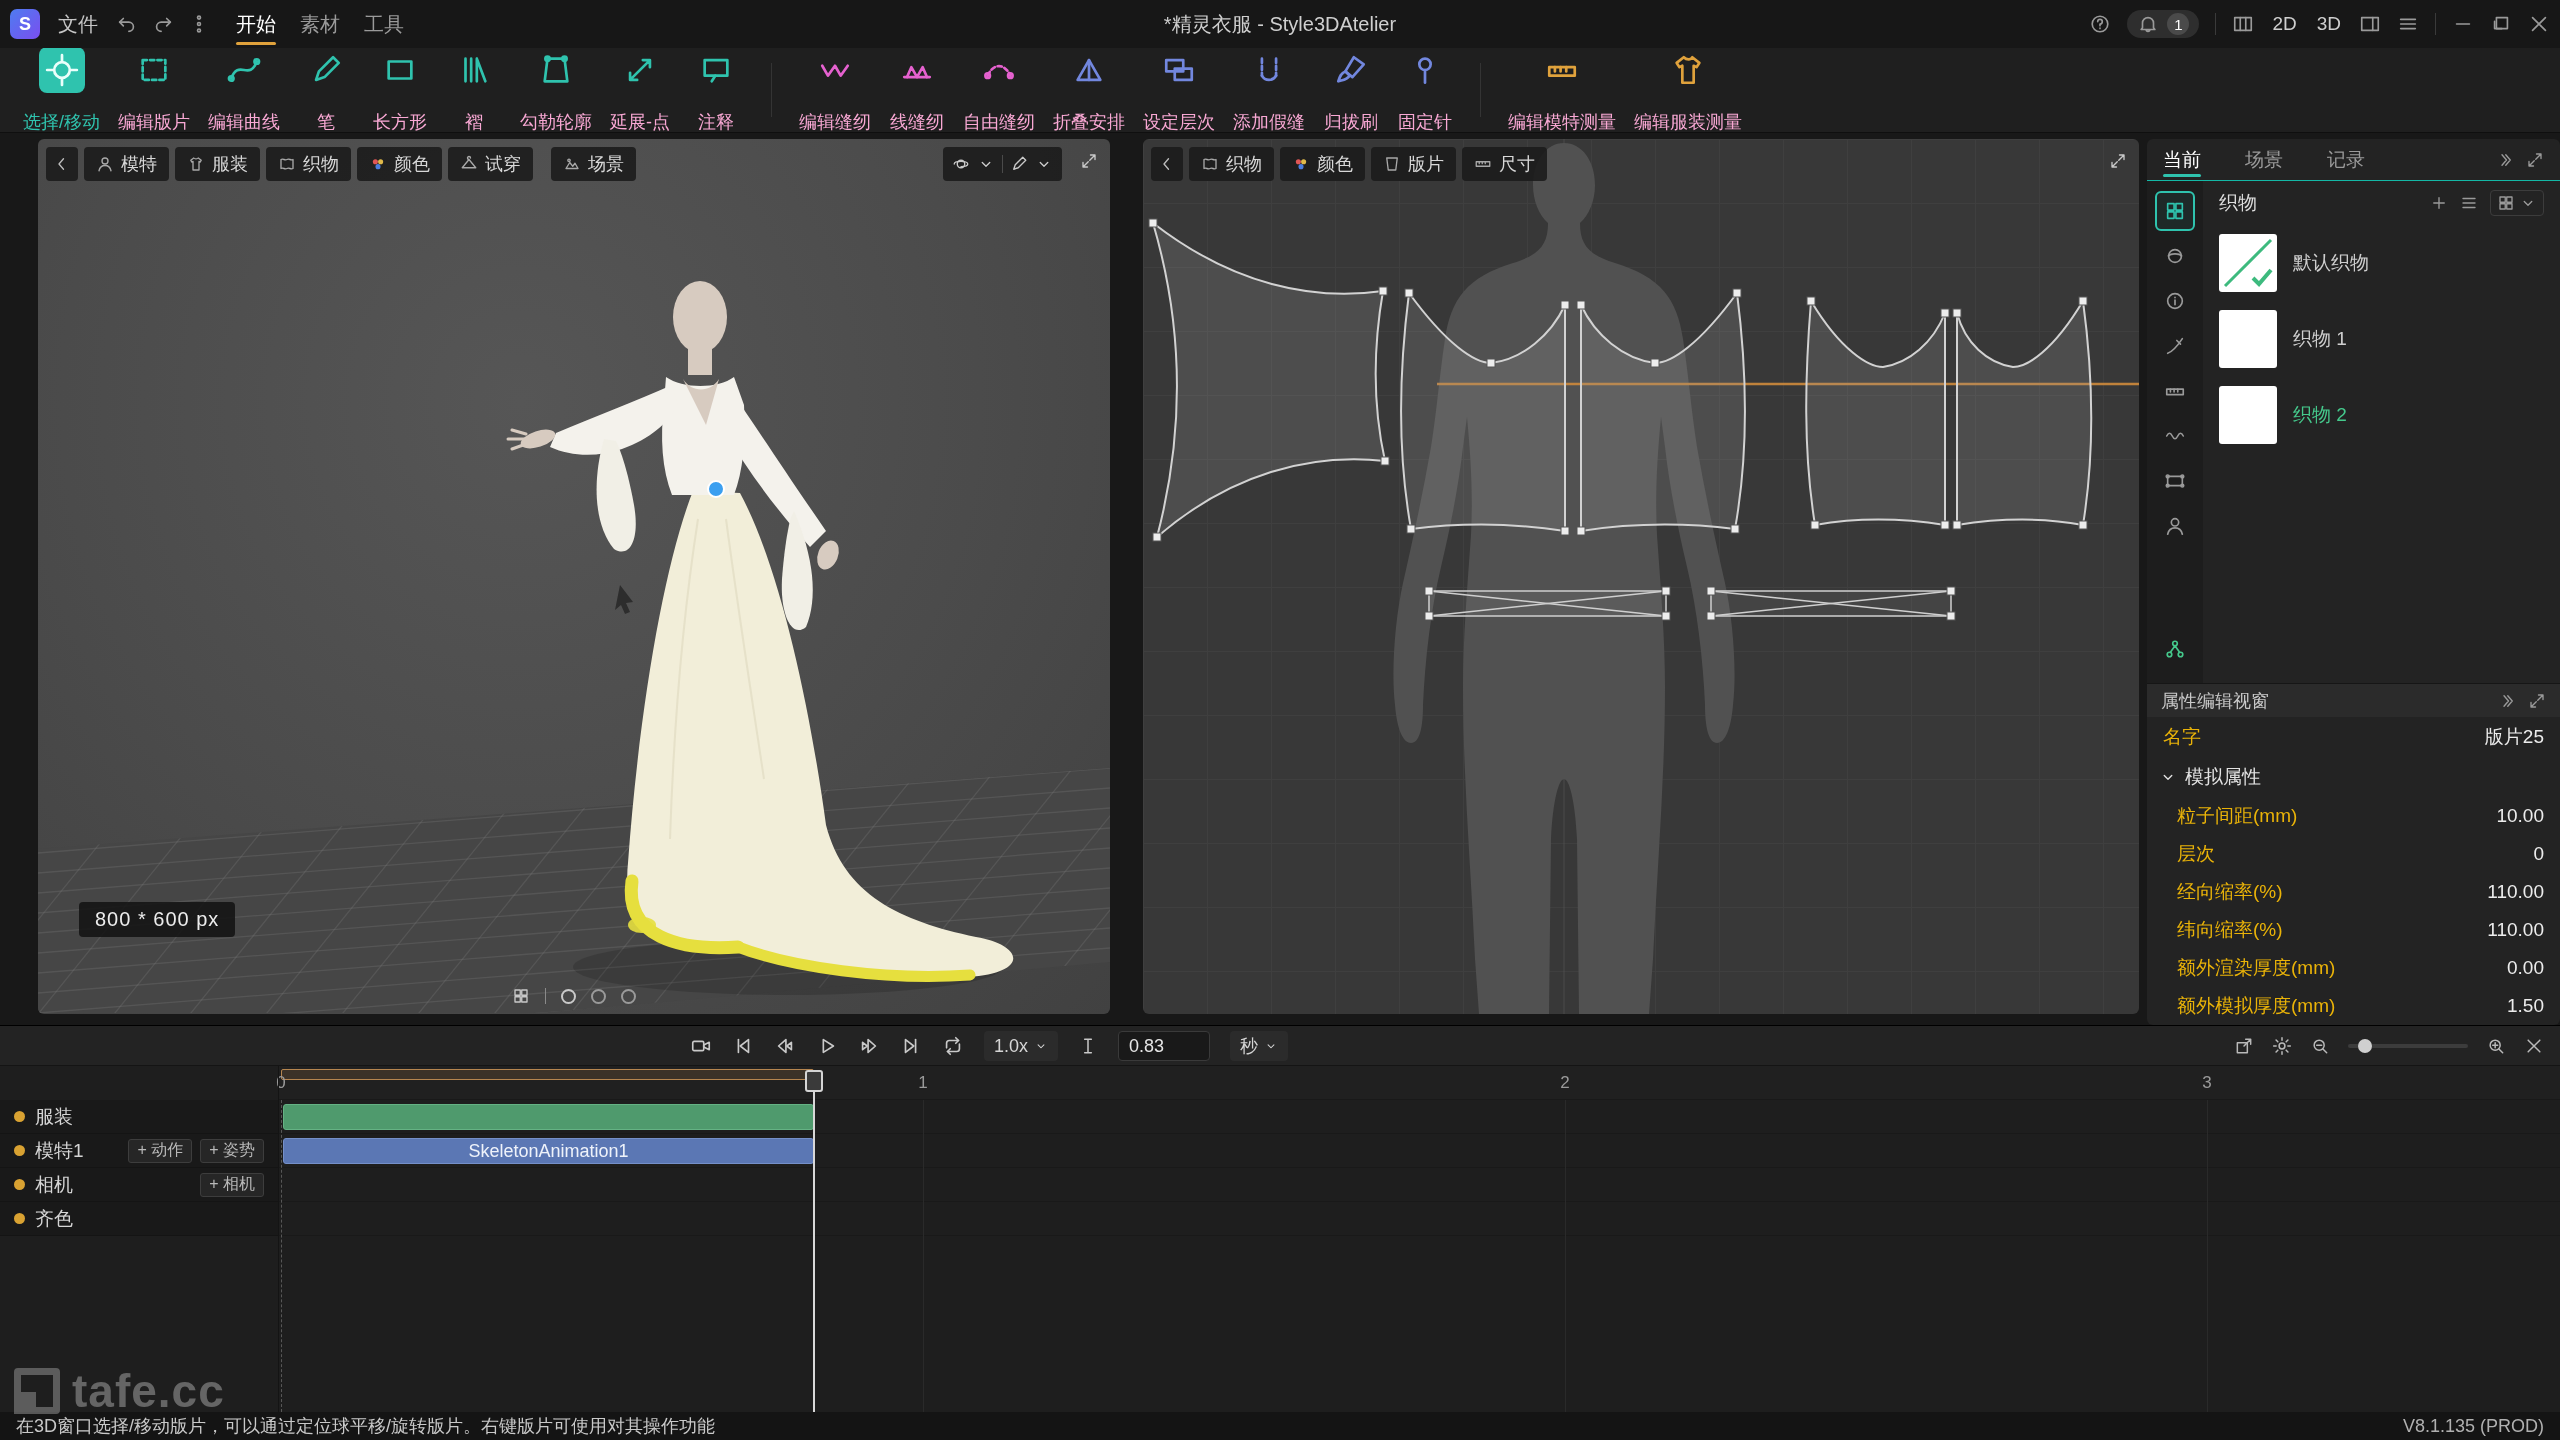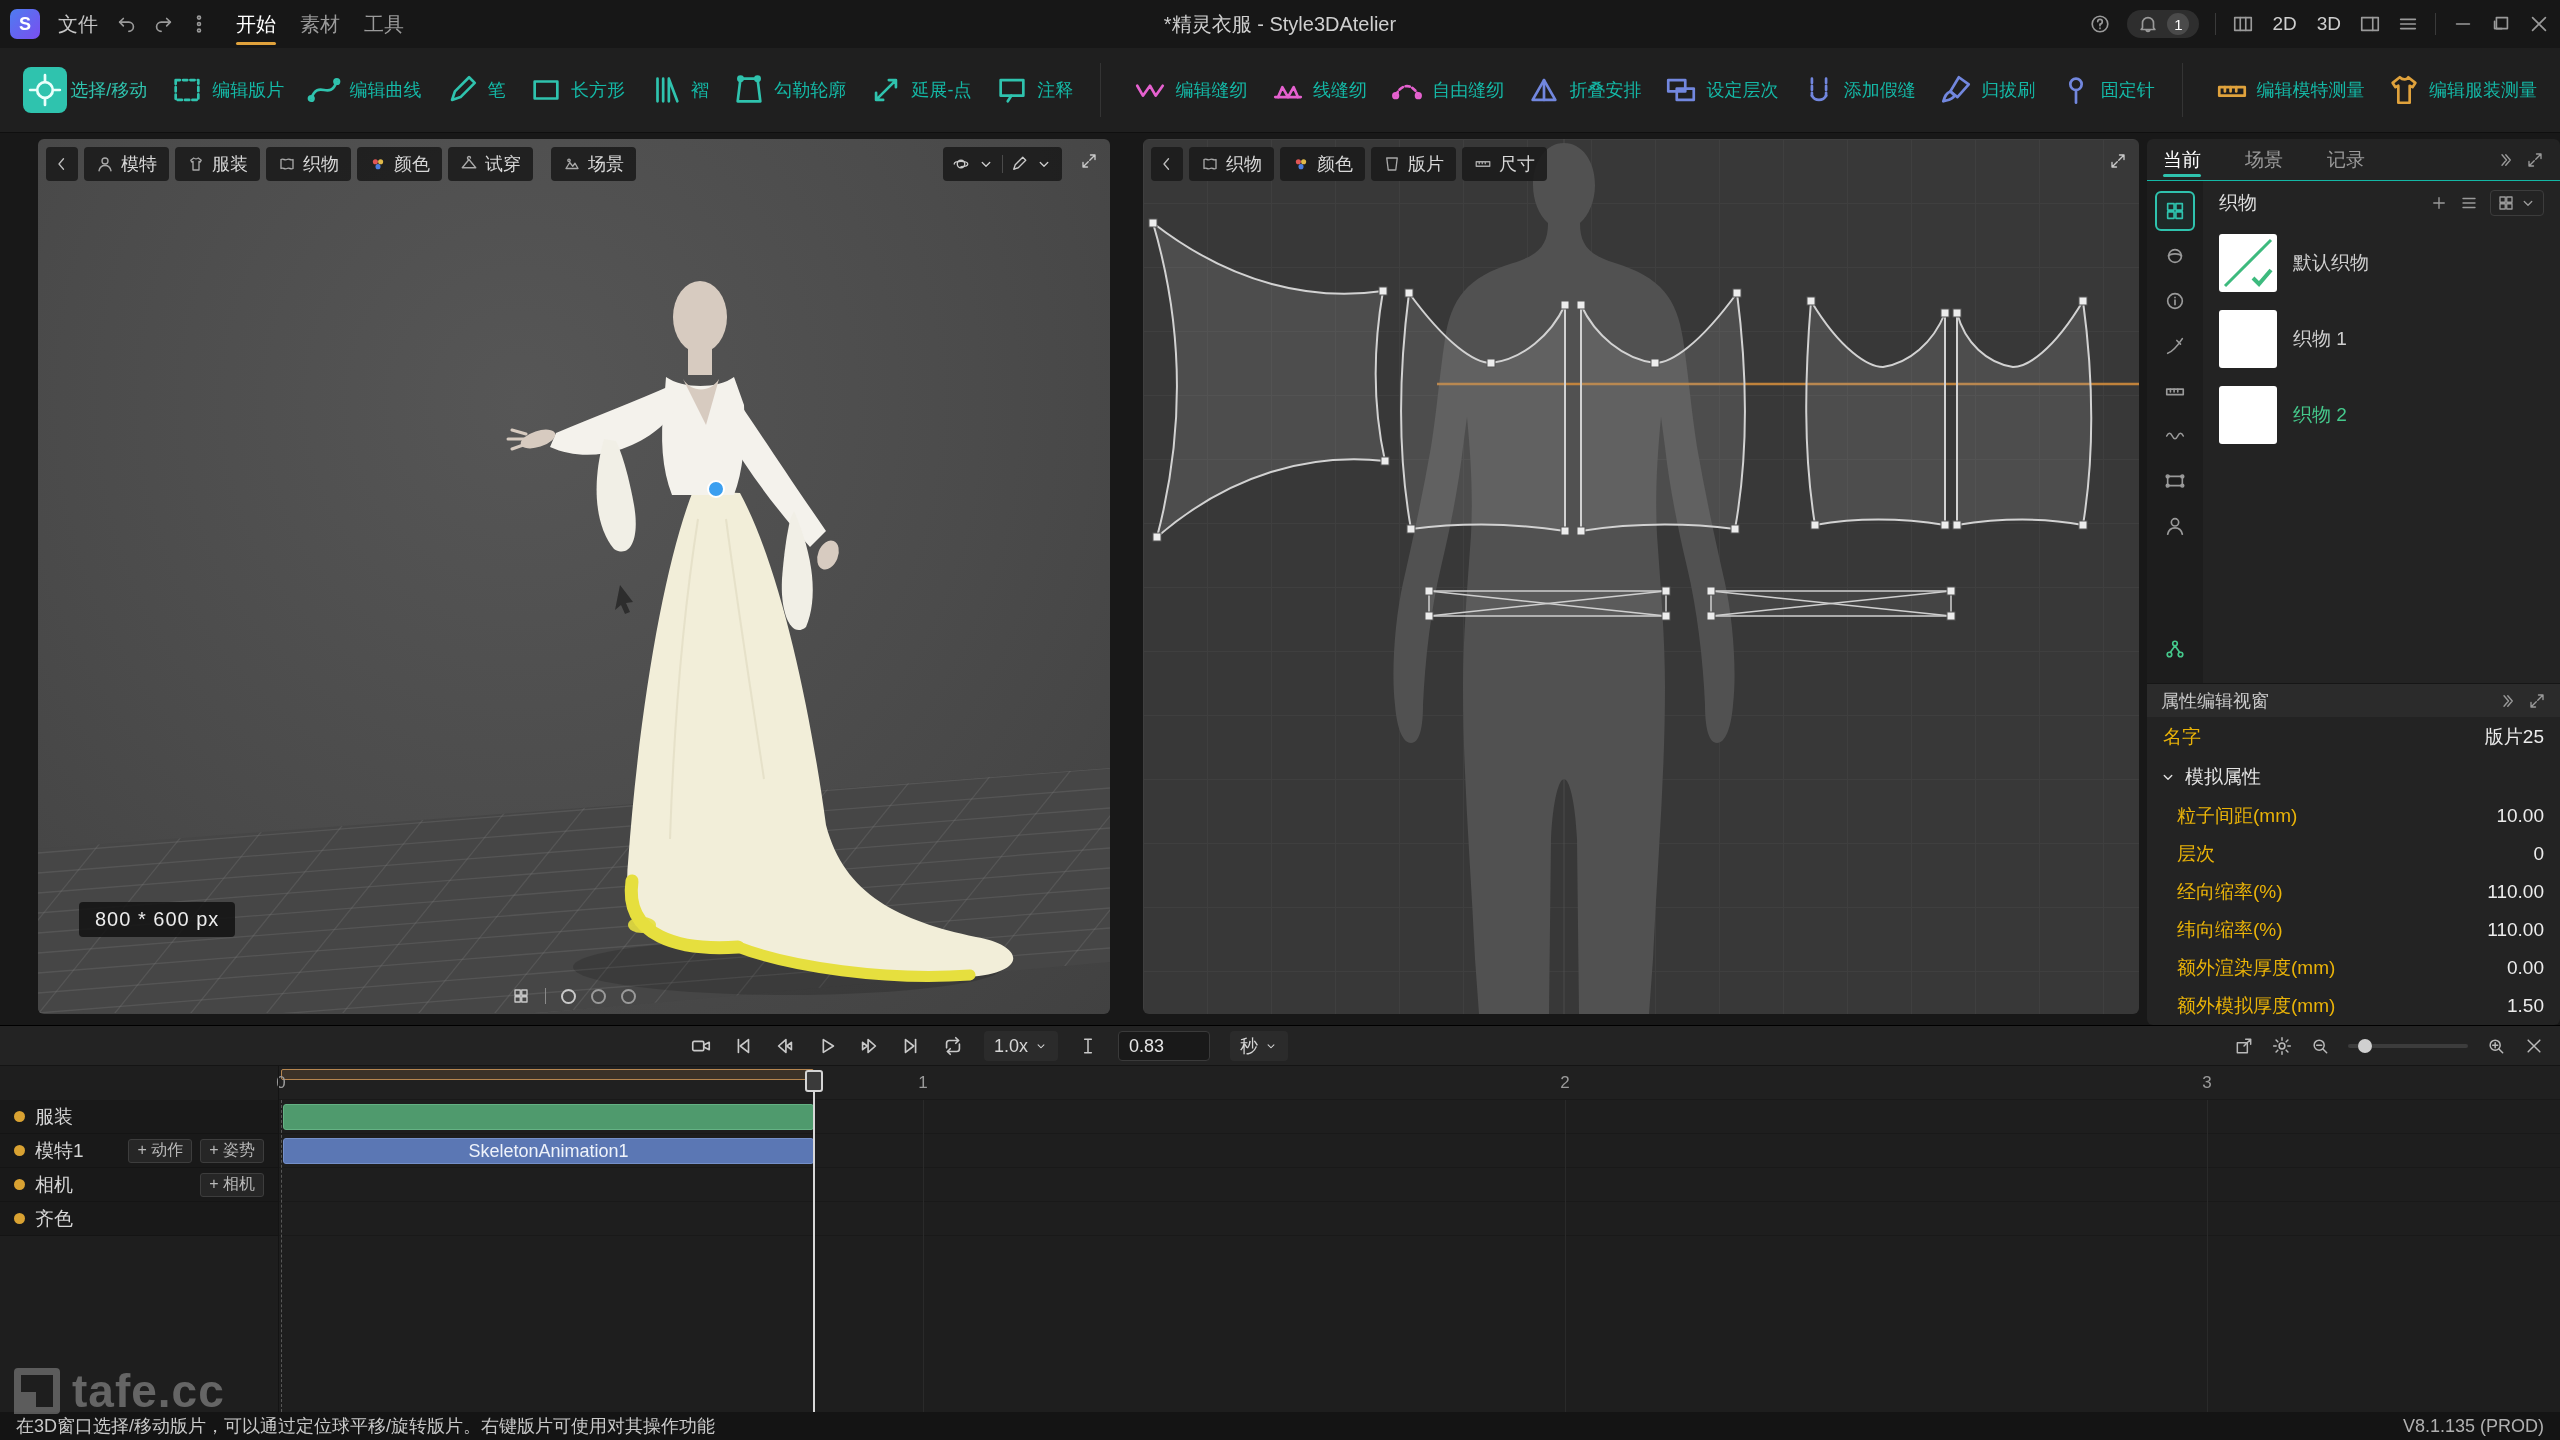--- a/index.html
+++ b/index.html
@@ -16,24 +16,24 @@
 .mtab.active{color:#fff}
 .mtab.active::after{content:"";position:absolute;left:12px;right:12px;bottom:3px;height:3px;background:#e0a23c;border-radius:2px}
 .mtitle{position:absolute;left:50%;transform:translateX(-50%);color:#cfcfcf;font-size:20px;white-space:nowrap}
 .mright{margin-left:auto;display:flex;align-items:center;gap:16px;color:#b9b9b9}
 .bellpill{display:flex;align-items:center;gap:8px;background:#2e2e2e;border-radius:14px;padding:3px 10px}
 .badge{width:22px;height:22px;border-radius:50%;background:#4a4a4a;color:#fff;font-size:15px;display:flex;align-items:center;justify-content:center}
 .mdivider{width:1px;height:22px;background:#3a3a3a}
 .mmode{font-size:19px;color:#cfcfcf;padding:0 2px}
 
 .toolbar{position:absolute;top:48px;left:0;right:0;height:85px;background:#1f1f1f;display:flex;align-items:center;padding:0 14px;border-bottom:1px solid #0f0f0f;z-index:9}
-.tool{display:flex;flex-direction:row;align-items:center;gap:3px;padding:0 9px;min-width:74px;cursor:default}
+.tool{display:flex;flex-direction:column;align-items:center;gap:17px;padding:0 9px;min-width:74px;cursor:default}
 .ticonbox{width:46px;height:46px;display:flex;align-items:center;justify-content:center;border-radius:8px}
 .tool.active .ticonbox{background:#2fc3ae;color:#eafffb}
-.tlabel{font-size:18px;color:#14b8a6;white-space:nowrap}
+.tlabel{font-size:18px;color:#f9a8d4;white-space:nowrap}
 .tool.active .tlabel{color:#2fc3ae}
 .tsep{width:1px;height:54px;background:#343434;margin:0 18px}
 
 .main{position:absolute;top:133px;left:0;right:0;height:892px;background:#181818}
 .panel{position:absolute;border-radius:6px;overflow:hidden}
 .v3d{left:38px;top:6px;width:1072px;height:875px;background:radial-gradient(ellipse at 45% 30%,#565656 0%,#4b4b4b 55%,#414141 100%)}
 .v2d{left:1143px;top:6px;width:996px;height:875px;background-color:#383838;background-image:linear-gradient(#3f3f3f 1px,transparent 1px),linear-gradient(90deg,#3f3f3f 1px,transparent 1px);background-size:64px 64px}
 .scene3d,.scene2d{position:absolute;inset:0}
 .vtabs{position:absolute;top:8px;left:8px;display:flex;gap:6px;z-index:5}
 .vtab{height:34px;display:flex;align-items:center;gap:7px;background:rgba(26,26,26,.88);border-radius:4px;padding:0 12px;font-size:18px;color:#d8d8d8;cursor:default}

